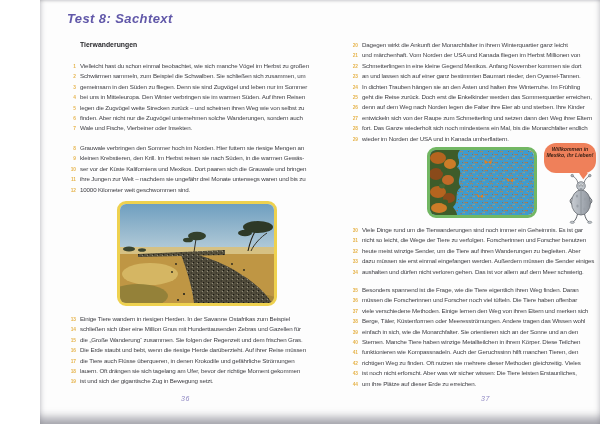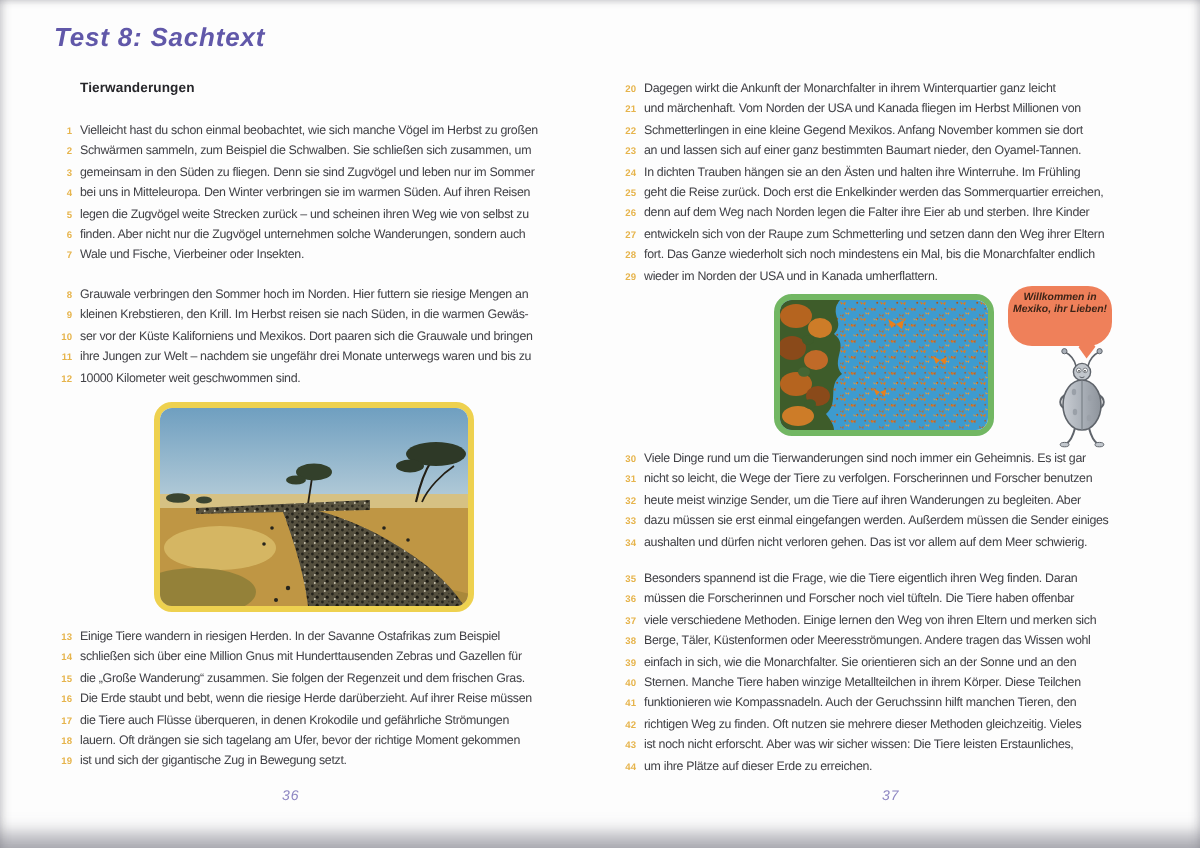--- a/index.html
+++ b/index.html
@@ -1,18 +1,18 @@
 <!DOCTYPE html>
 <html><head>
 <meta charset="utf-8">
 <style>
   *{margin:0;padding:0;box-sizing:border-box;}
   html,body{width:600px;height:424px;}
   body{font-family:"Liberation Sans",sans-serif;background:#ffffff;position:relative;overflow:hidden;}
-  .scan{position:absolute;inset:0;background:#fdfdfd;}
+  .scan{position:absolute;inset:0;background:#fdfdfd;margin-left:40px;}
   .vignette{position:absolute;inset:0;pointer-events:none;z-index:50;
     box-shadow: inset 0 3px 3px -2px rgba(120,120,130,.30),
                 inset 4px 0 5px -3px rgba(120,120,130,.40),
                 inset -4px 0 5px -3px rgba(120,120,130,.35),
                 inset 0 -15px 9px -8px rgba(105,105,118,.55);}
   .title{position:absolute;left:27px;top:11px;font-size:13px;font-weight:bold;font-style:italic;
     color:#6158a9;letter-spacing:.4px;}
   .heading{position:absolute;left:40px;top:41px;font-size:6.8px;font-weight:bold;color:#26262a;letter-spacing:.05px;}
   .para{position:absolute;width:290px;}
   .para.pl{left:24px;}

